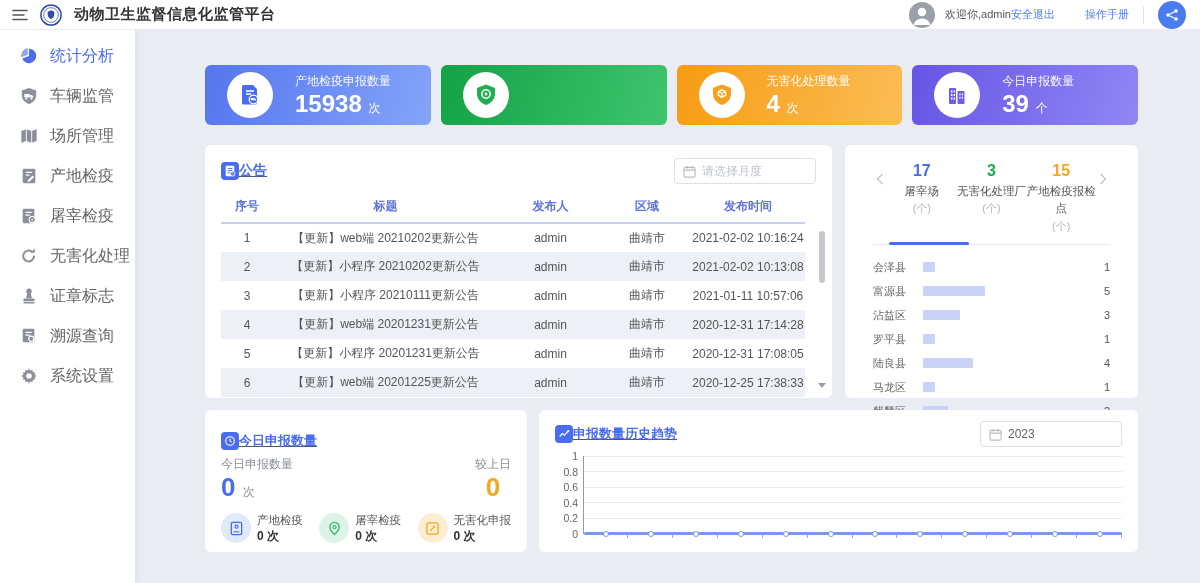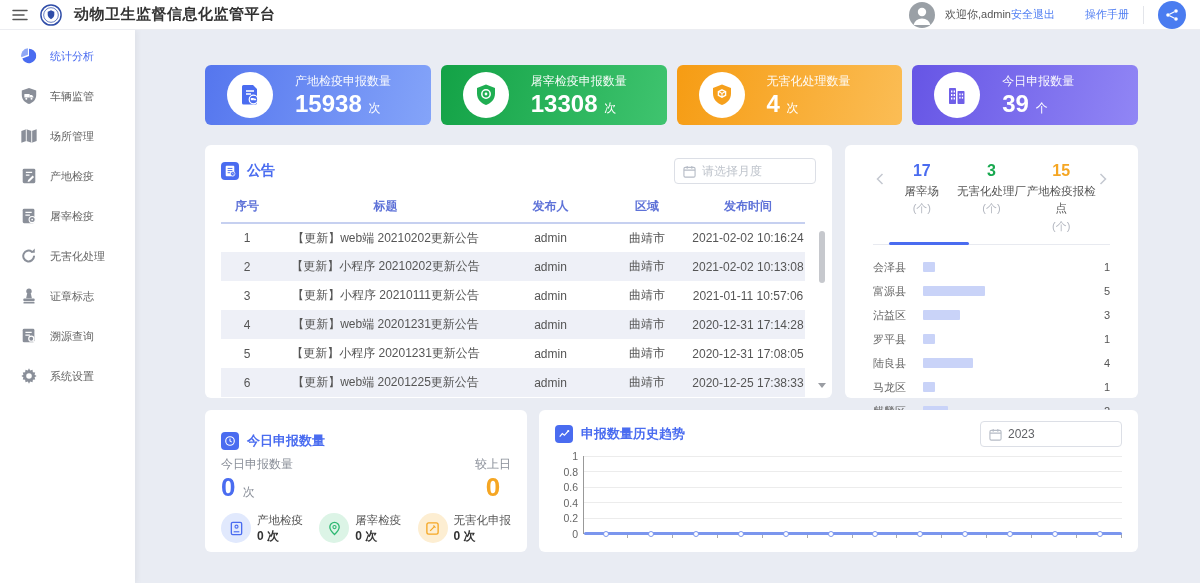--- a/index.html
+++ b/index.html
@@ -15,21 +15,21 @@
   .welcome { font-size:11px; color:#555; }
   .user-links { display:flex; gap:30px; }
   .user-links span { font-size:11px; color:#4f7df2; cursor:pointer; }
   .v-divider { width:1px; height:18px; background:#e3e5ea; margin:0 4px; }
   .share-btn { width:28px; height:28px; border-radius:50%; background:#4a7cf0; display:flex; align-items:center; justify-content:center; cursor:pointer; }
 
   
   .body-row { display:flex; height:553px; }
   .sidebar { width:135px; background:#fff; box-shadow:2px 0 6px rgba(0,0,0,0.05); padding-top:6px; flex-shrink:0; }
   .side-item { height:40px; display:flex; align-items:center; gap:12px; padding-left:20px; color:#666; cursor:pointer; }
-  .side-item .lbl { font-size:11px; }
+  .side-item .lbl { font-size:16px; }
   .side-item.active { color:#4a6cf0; }
   .side-item.active .lbl { color:#4a6cf0; }
   main { flex:1; padding:35px 62px 0 70px; }
 
   
   .cards { display:flex; gap:10px; height:60px; }
   .card { flex:1; border-radius:6px; display:flex; align-items:center; padding-left:22px; gap:22px; color:#fff; cursor:default; }
   .card.c0 { background:linear-gradient(105deg,#5576ee,#84a4f9); }
   .card.c1 { background:linear-gradient(105deg,#13a246,#3fc46f); }
   .card.c2 { background:linear-gradient(105deg,#f69c13,#fbbd55); }
@@ -37,21 +37,21 @@
   .card-ic { width:46px; height:46px; background:#fff; border-radius:50%; display:flex; align-items:center; justify-content:center; flex-shrink:0; }
   .card-label { font-size:12px; opacity:.95; }
   .card-value { font-size:24px; font-weight:bold; line-height:1.15; }
   .card-unit { font-size:12px; font-weight:normal; }
 
   
   .mid-row { display:flex; gap:13px; margin-top:20px; height:253px; }
   .panel { background:#fff; border-radius:6px; }
   .ann-panel { width:627px; padding:12px 16px 0; position:relative; }
   .panel-head { display:flex; align-items:center; justify-content:space-between; height:28px; }
-  .head-left { display:flex; align-items:flex-start; gap:8px; }
+  .head-left { display:flex; align-items:flex-start; gap:0;text-decoration:underline; }
   .head-title { color:#4a6cf0; font-weight:bold; font-size:14px; }
   .sec-ic { width:18px; height:18px; border-radius:4px; background:#4a6cf0; display:flex; align-items:center; justify-content:center; }
   .picker { width:142px; height:26px; border:1px solid #dcdfe6; border-radius:4px; display:flex; align-items:center; gap:6px; padding:0 8px; background:#fff; cursor:pointer; }
   .picker .ph { color:#bfc4cc; font-size:12px; }
   .picker .val { color:#606266; font-size:12px; }
 
   table.ann { width:584px; border-collapse:collapse; margin-top:6px; table-layout:fixed; }
   table.ann th { color:#5e72d8; font-size:12px; font-weight:bold; height:32px; border-bottom:2px solid #c6d0f0; }
   table.ann td { height:29px; text-align:center; font-size:12px; color:#555; overflow:hidden; white-space:nowrap; }
   table.ann tr.alt td { background:#eef0f7; }
@@ -275,24 +275,20 @@
           <div class="card-value"><span>15938</span> <span class="card-unit">次</span></div>
         </div>
       </div>
       <div class="card c1">
         <div class="card-ic">
           <svg width="24" height="24" viewBox="0 0 24 24">
               <path d="M12 1.5l9 3.4v5.6c0 5.8-3.8 9.7-9 11.5-5.2-1.8-9-5.7-9-11.5V4.9z" fill="#1fae52"></path>
               <circle cx="12" cy="11" r="4.2" fill="none" stroke="#fff" stroke-width="1.5"></circle>
               <circle cx="12" cy="11" r="1.4" fill="#fff"></circle>
             </svg>
-        </div>
-        <div>
-          <div class="card-label">屠宰检疫申报数量</div>
-          <div class="card-value"><span>13308</span> <span class="card-unit">次</span></div>
         </div>
       </div>
       <div class="card c2">
         <div class="card-ic">
           <svg width="24" height="24" viewBox="0 0 24 24">
               <path d="M12 1.5l9 3.4v5.6c0 5.8-3.8 9.7-9 11.5-5.2-1.8-9-5.7-9-11.5V4.9z" fill="#f6a01c"></path>
               <path d="M12 6.8l3.6 1.8v3.8L12 14.2l-3.6-1.8V8.6z" fill="none" stroke="#fff" stroke-width="1.4"></path>
               <path d="M8.4 8.6l3.6 1.8 3.6-1.8M12 10.4v3.8" stroke="#fff" stroke-width="1.1" fill="none"></path>
             </svg>
         </div>

